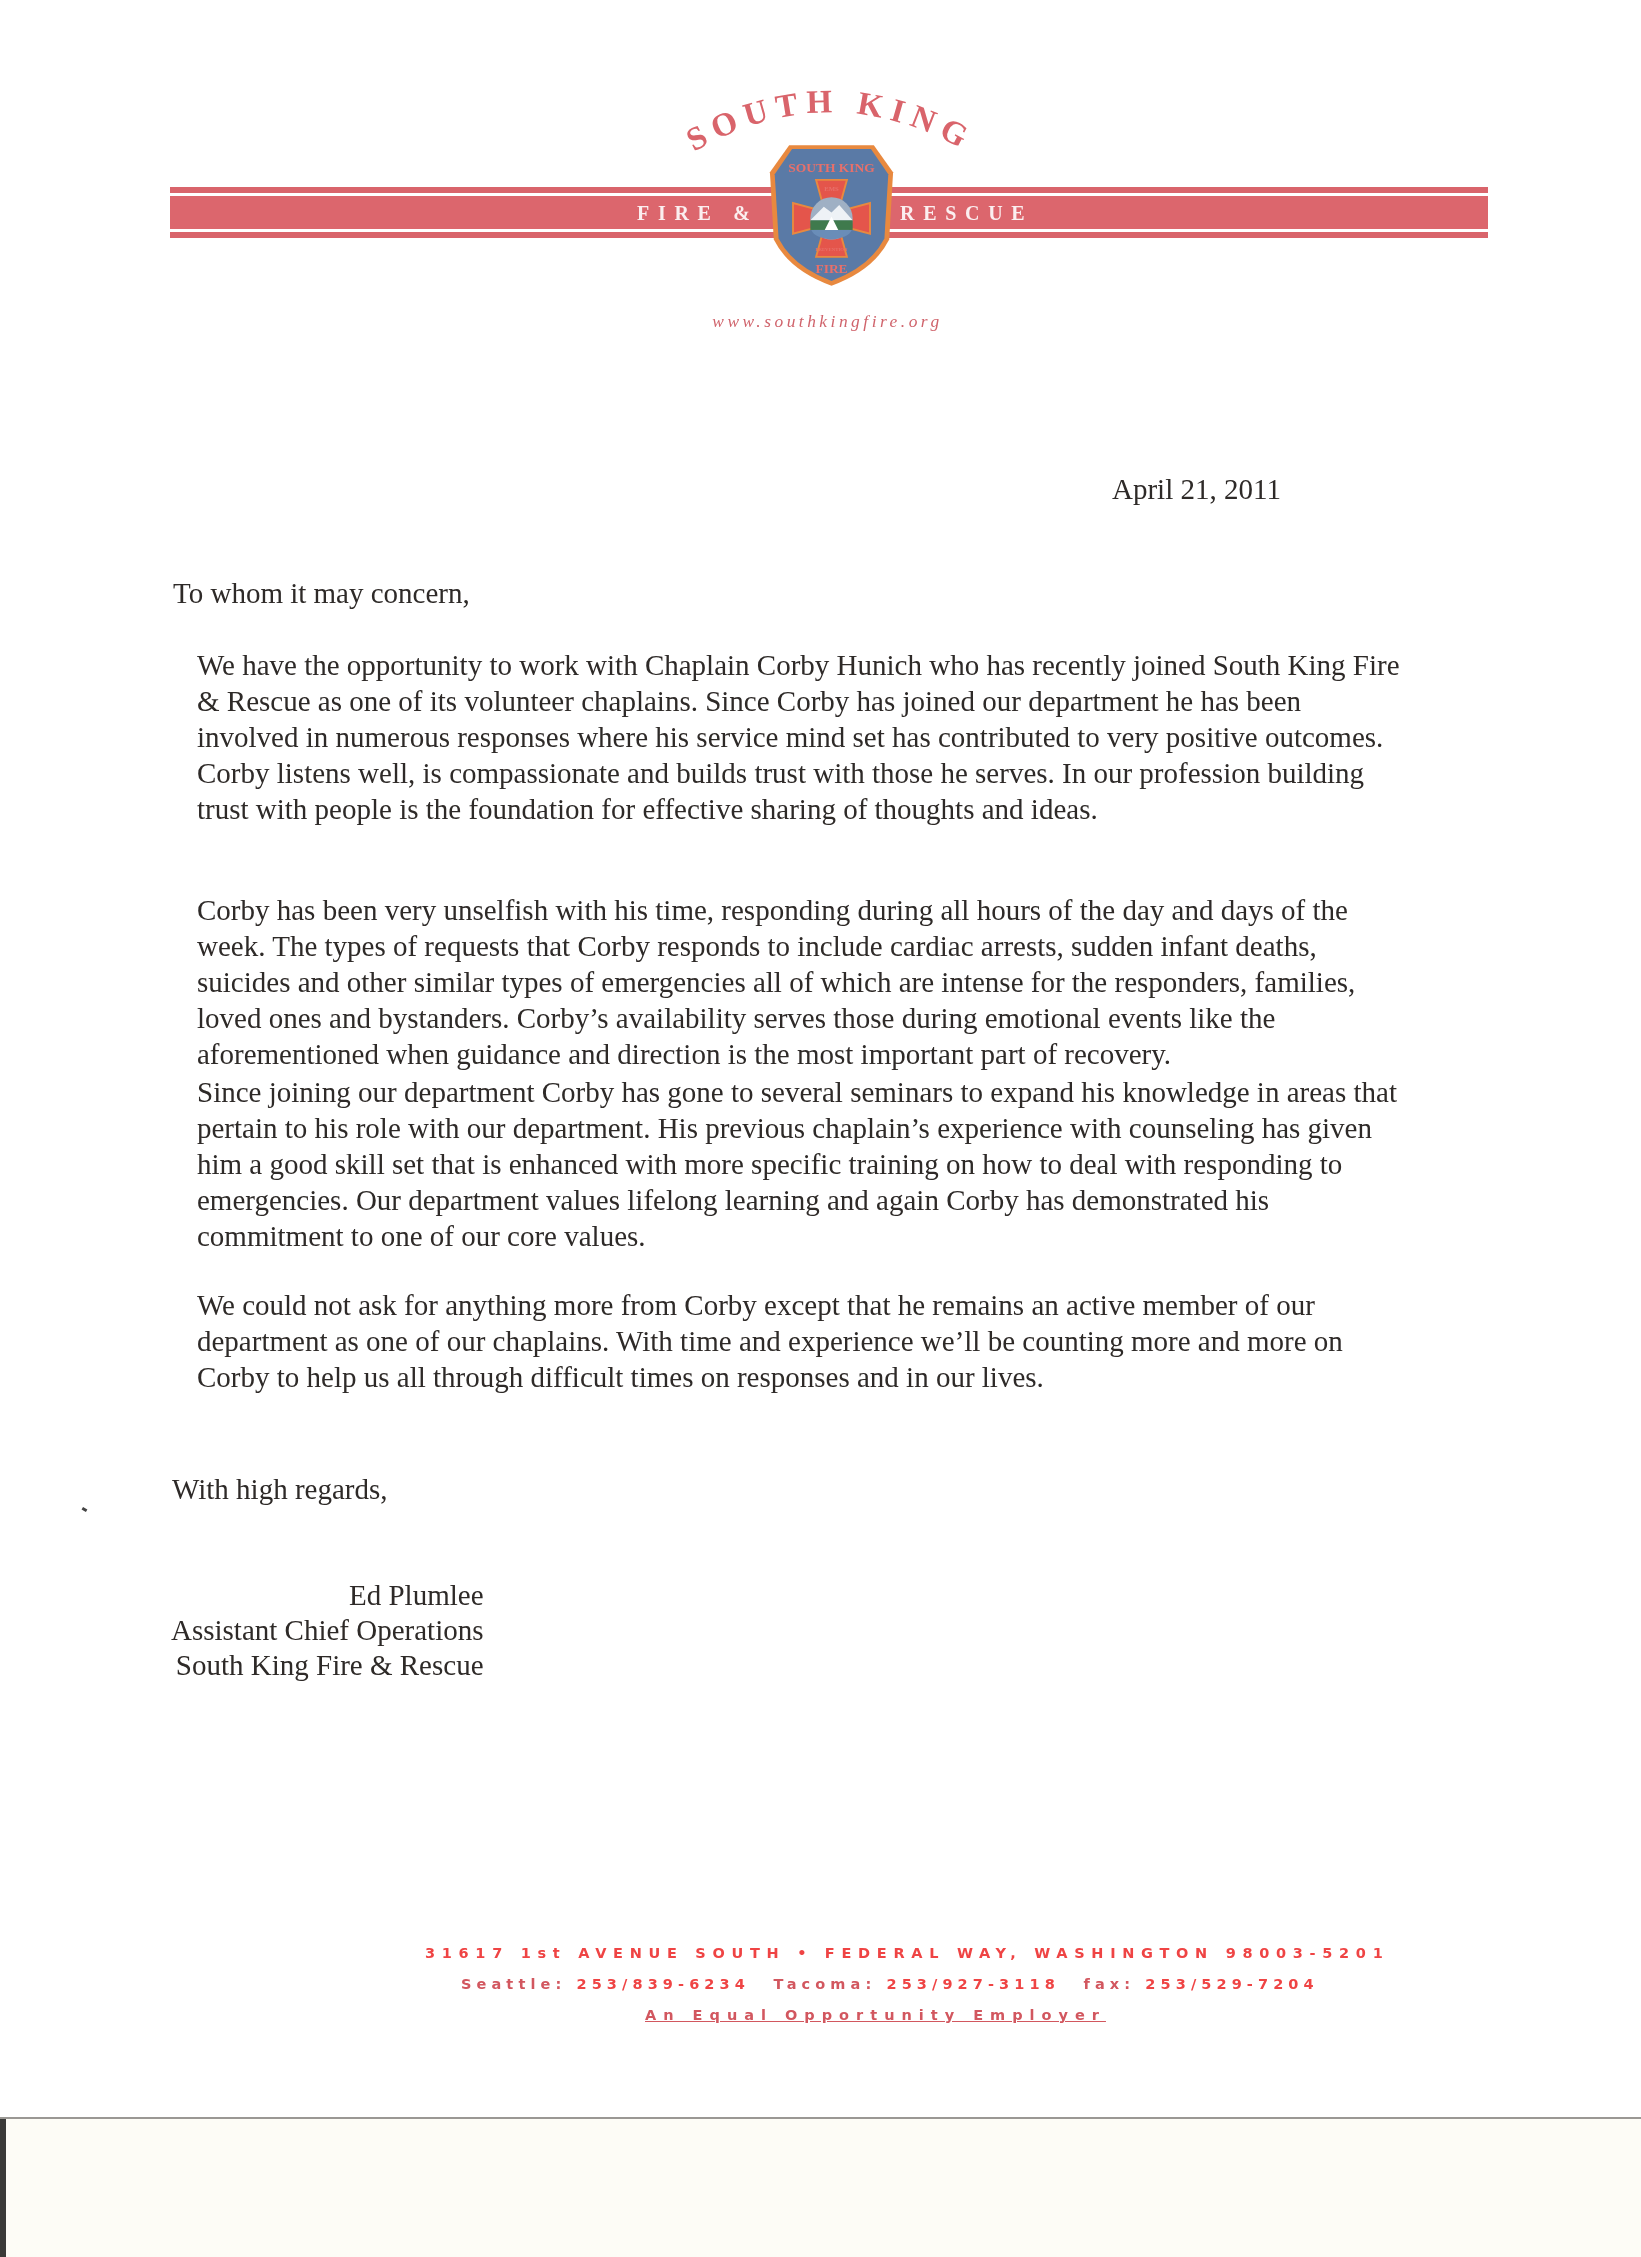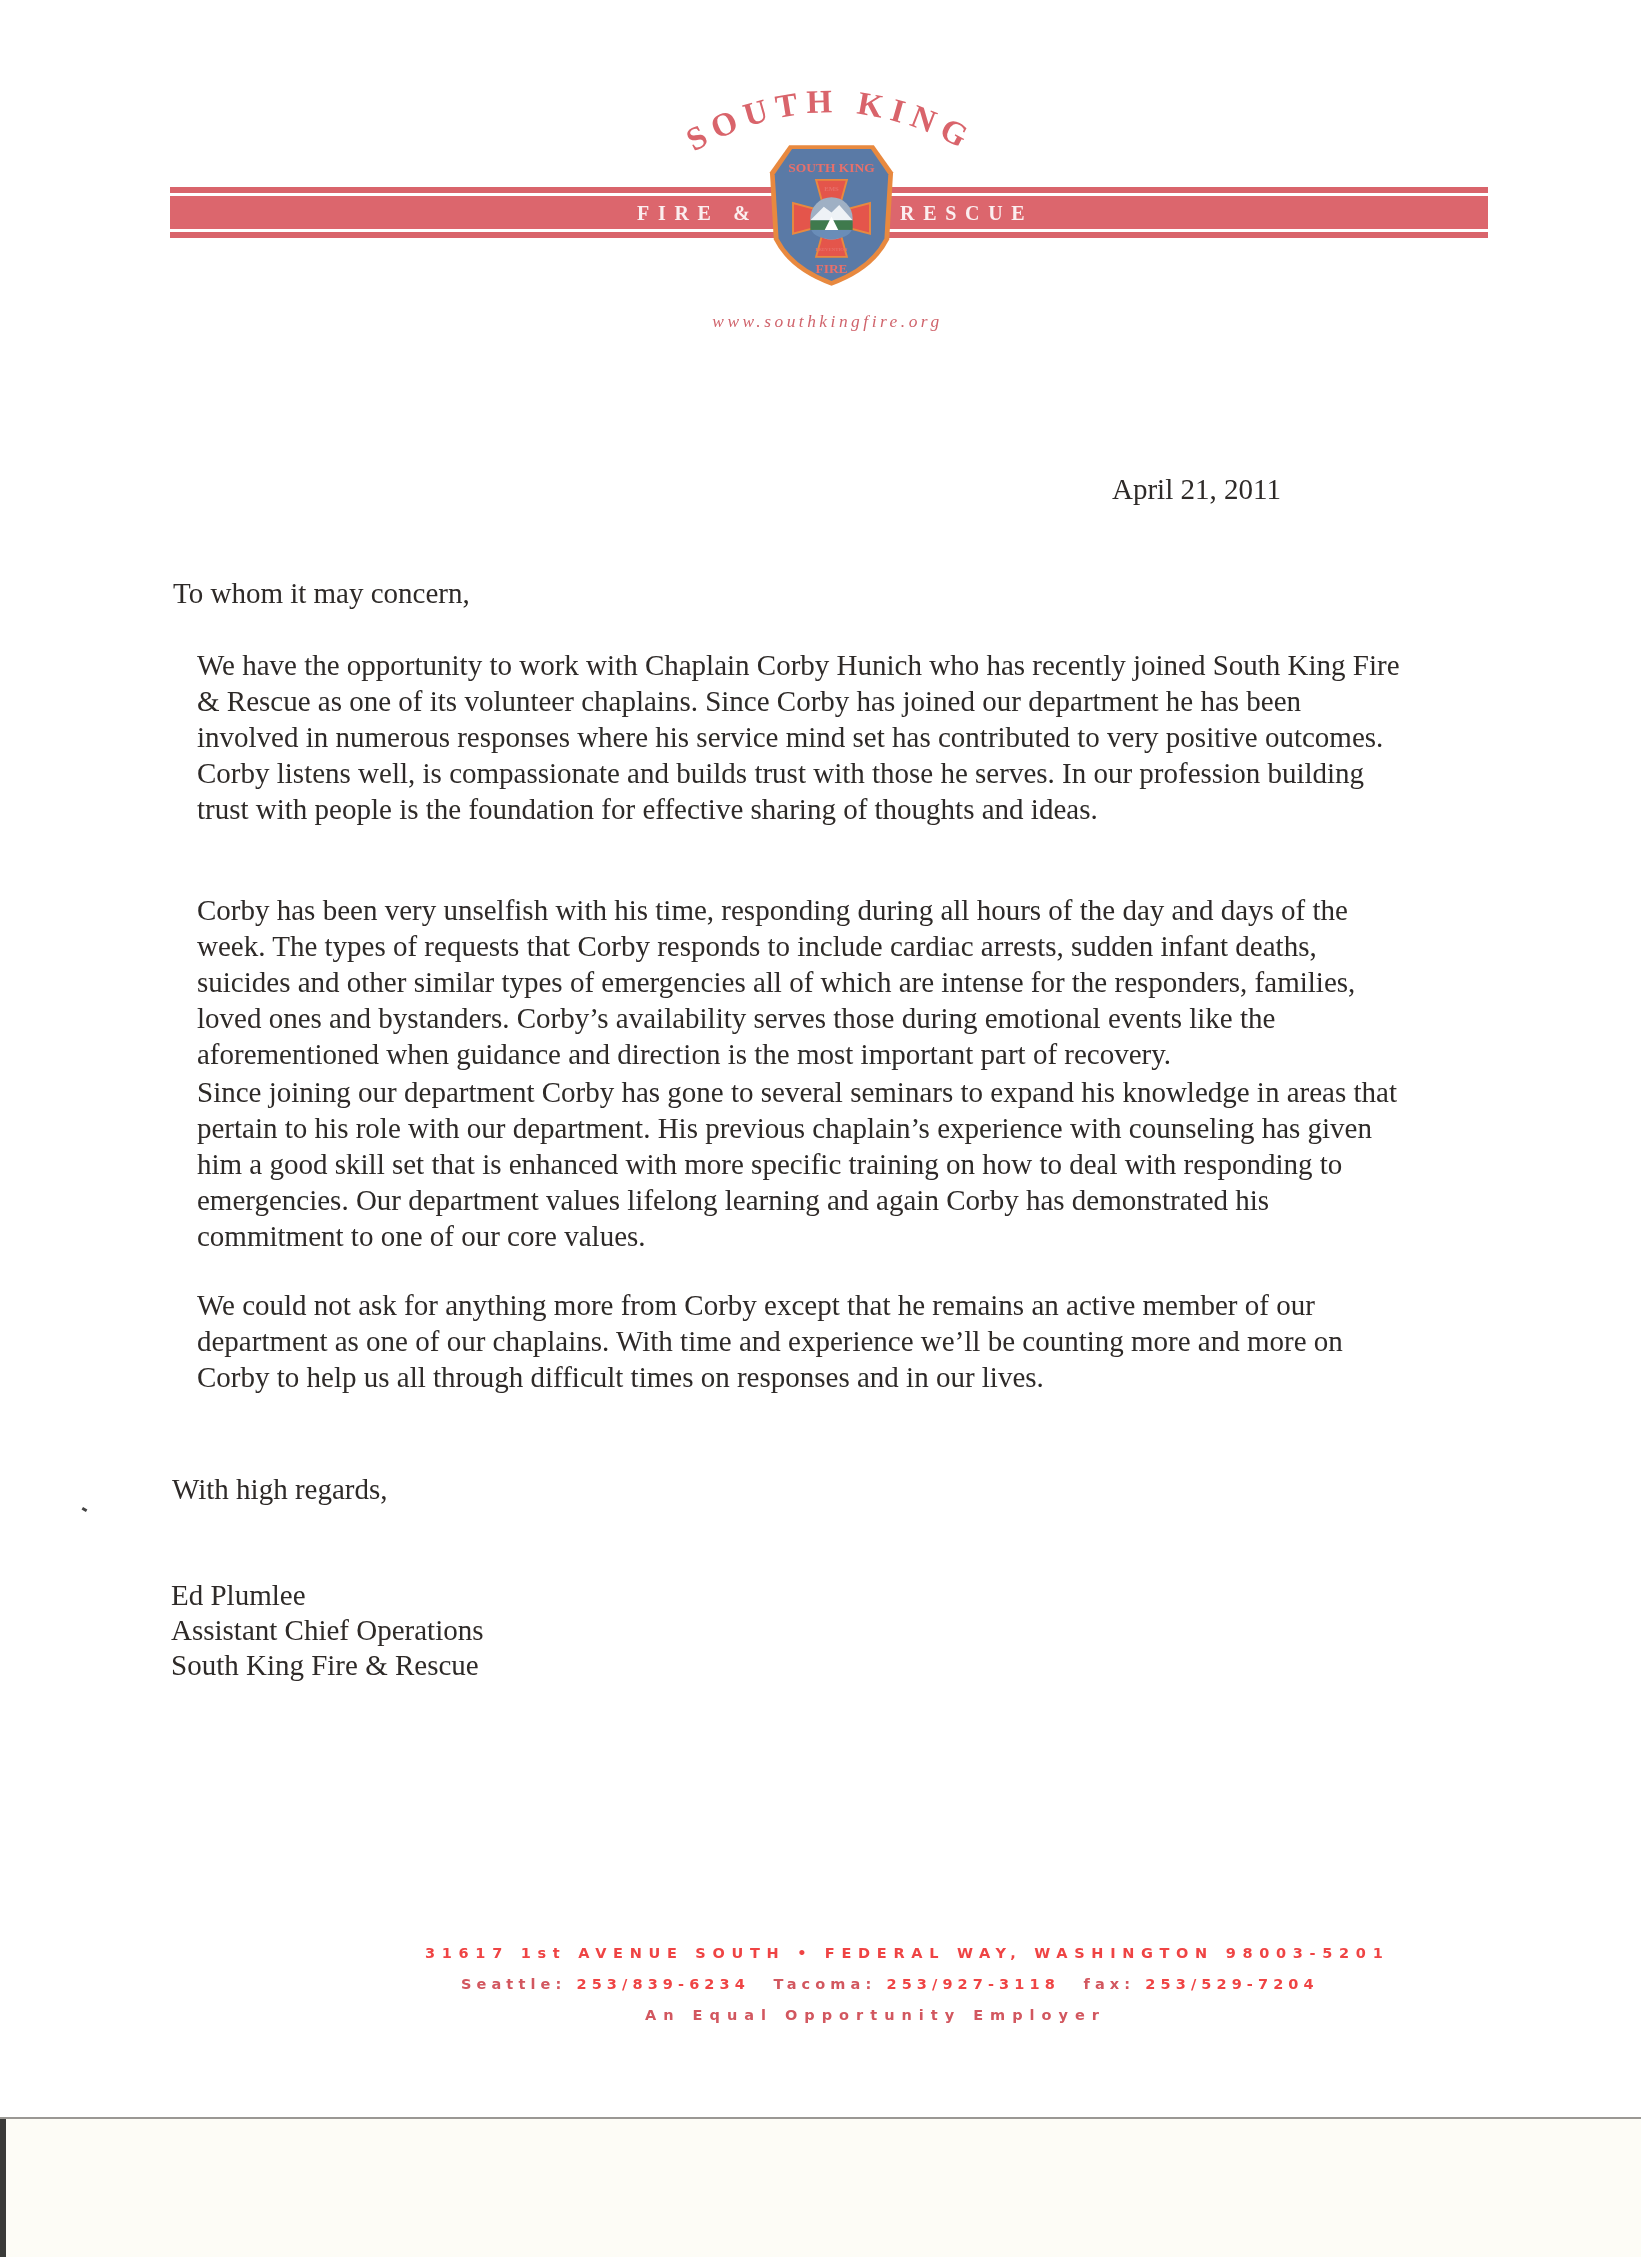--- a/index.html
+++ b/index.html
@@ -45,35 +45,35 @@
   .txt { position: absolute; font-size: 29px; line-height: 36px; white-space: nowrap; }
   .date { left: 1112px; top: 471px; }
   .salutation { left: 173px; top: 575px; }
   .para { position: absolute; left: 173px; font-size: 29px; line-height: 36px; margin-left: 24px; }
   .para .line { display: block; white-space: nowrap; }
   #p1 { top: 647px; }
   #p2 { top: 892px; }
   #p3 { top: 1074px; }
   #p4 { top: 1287px; }
   .closing { left: 172px; top: 1471px; }
-  .sig { position: absolute; left: 171px; top: 1578px; font-size: 29px; line-height: 35px; }
+  .sig { position: absolute; left: 171px; top: 1578px; font-size: 29px; line-height: 35px; text-align: right; }
   .sig span { display: block; white-space: nowrap; }
 
   .stray-mark { position: absolute; left: 82px; top: 1508px; width: 4.8px; height: 2.9px; background: #444; transform: rotate(30deg); }
 
   
   .foot {
     position: absolute; font-family: "DejaVu Sans", sans-serif; font-weight: bold;
     font-size: 14.5px; white-space: nowrap; line-height: 17.4px;
   }
   .foot-blue { color: #ef4444; }
   .foot-red { color: #d2575f; }
   #foot-address { left: 425px; top: 1945px; letter-spacing: 6.7px; }
   #foot-phones { left: 461px; top: 1976px; letter-spacing: 5.1px; }
-  #foot-eoe { left: 645px; top: 2007px; letter-spacing: 7px; }
+  #foot-eoe { left: 645px; top: 2007px; letter-spacing: 7px; text-decoration: underline; }
   #foot-phones .gap { display: inline-block; width: 13.5px; }
 
   
   .scan-line { position: absolute; left: 0; top: 2117px; width: 1641px; height: 1.9px; background: #9a9894; }
   .scan-bottom { position: absolute; left: 0; top: 2119px; width: 1641px; height: 138px; background: #fdfcf6; }
   .scan-left { position: absolute; left: 0; top: 2119px; width: 5.8px; height: 138px; background: #3a3a38; }
 </style>
 </head>
 <body>
 

